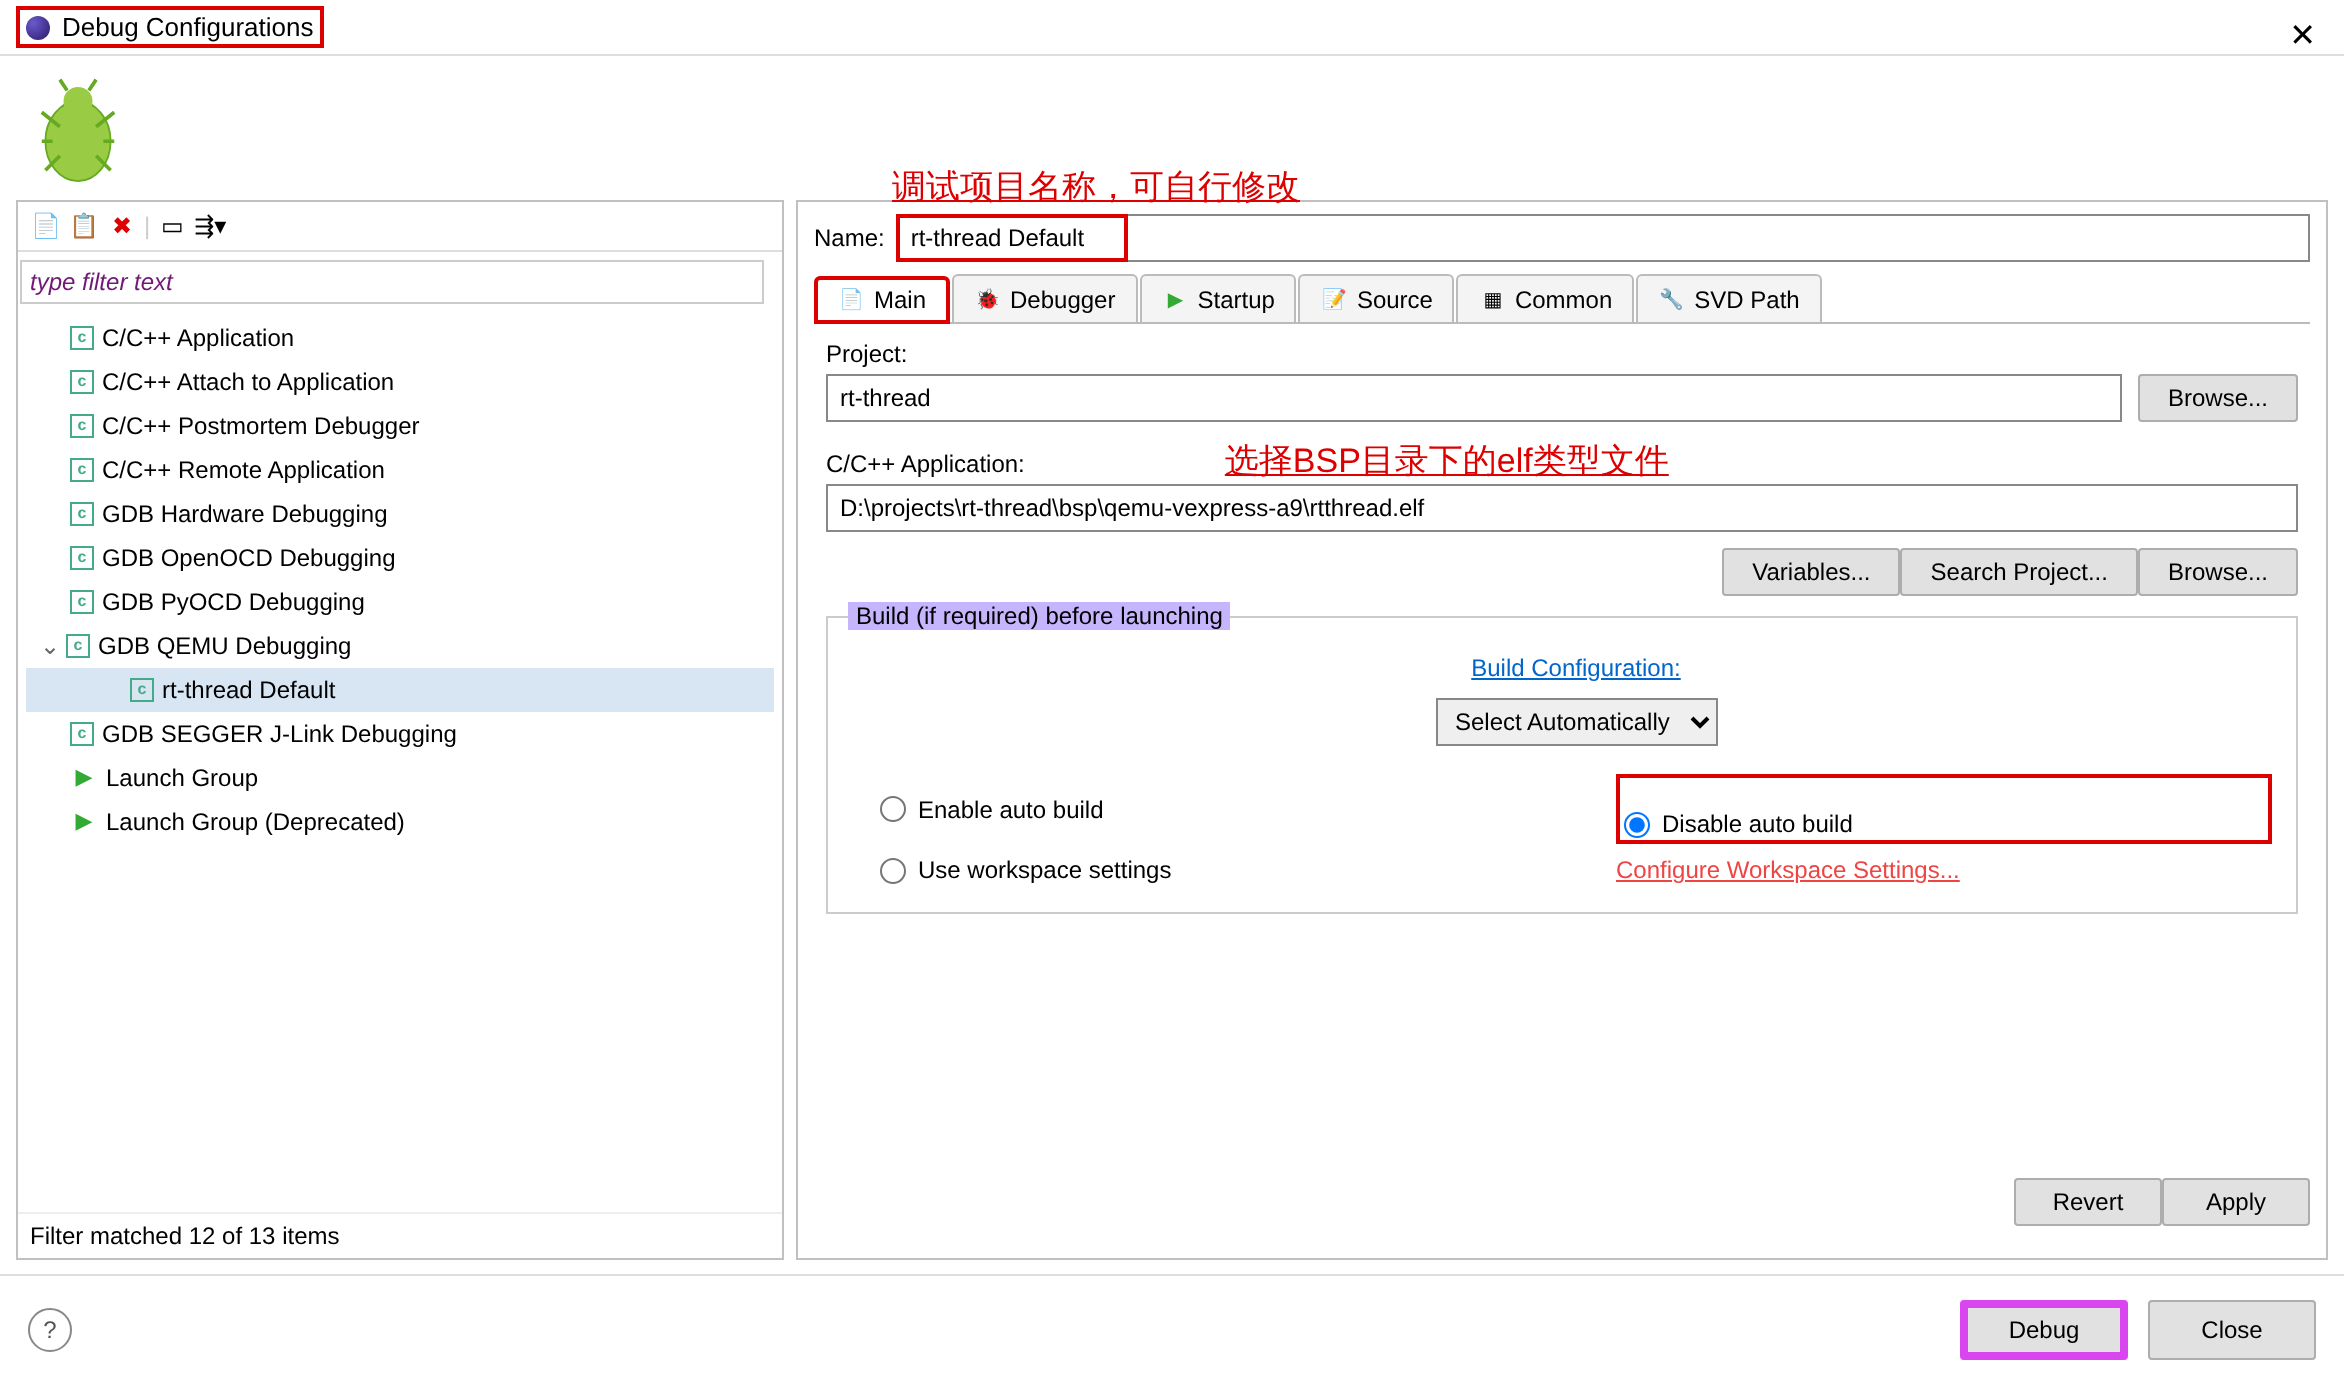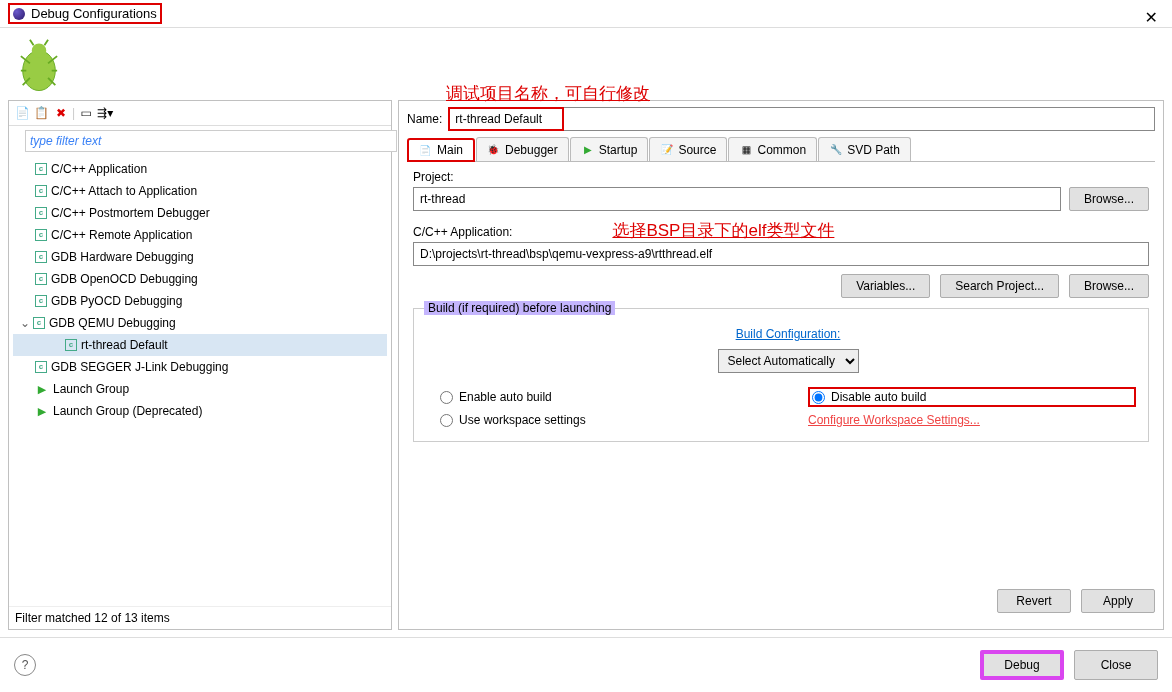--- a/index.html
+++ b/index.html
@@ -11,21 +11,21 @@
 .close-x { position: absolute; top: 8px; right: 14px; font-size: 16px; cursor: pointer; }
 .header-area { display: flex; justify-content: space-between; padding: 10px 10px 4px 10px; }
 .header-text { font-weight: bold; font-size: 13px; }
 .annotation { color: #d00; font-size: 17px; position: absolute; text-decoration: underline; }
 .bug-icon { width: 58px; height: 58px; }
 .main-area { display: flex; padding: 0 8px; gap: 6px; height: 530px; }
 .left-panel { width: 384px; border: 1px solid #c0c0c0; display: flex; flex-direction: column; }
 .right-panel { flex: 1; border: 1px solid #c0c0c0; display: flex; flex-direction: column; padding: 6px 8px; }
 .toolbar { display: flex; align-items: center; gap: 3px; padding: 4px 6px; border-bottom: 1px solid #ddd; }
 .toolbar-icon { width: 16px; height: 16px; display: inline-flex; align-items: center; justify-content: center; cursor: pointer; }
-.filter-input { width: calc(100% - 10px); margin: 4px 16px; padding: 3px 4px; border: 1px solid #ccc; color: #3b82f6; font-style: italic; font-size: 12px; }
+.filter-input { width: calc(100% - 10px); margin: 4px 1px; padding: 3px 4px; border: 1px solid #ccc; color: #701a75; font-style: italic; font-size: 12px; }
 .tree { flex: 1; overflow: auto; padding: 2px 4px; }
 .tree-item { display: flex; align-items: center; padding: 2px 2px 2px 22px; cursor: pointer; font-size: 12px; line-height: 18px; }
 .tree-item.child { padding-left: 52px; background: #d8e6f3; }
 .tree-item.expandable { padding-left: 4px; }
 .tree-item .expander { width: 16px; display: inline-flex; justify-content: center; color: #666; }
 .tree-icon { width: 14px; height: 14px; margin-right: 4px; display: inline-flex; align-items: center; justify-content: center; font-size: 10px; }
 .c-icon { border: 1px solid #4a8; color: #4a8; font-weight: bold; font-size: 8px; width: 12px; height: 12px; text-align: center; line-height: 10px; }
 .green-arrow { color: #3a3; font-size: 11px; }
 .filter-status { padding: 4px 6px; border-top: 1px solid #eee; font-size: 12px; }
 .name-row { display: flex; align-items: center; gap: 6px; margin-bottom: 6px; }
@@ -36,30 +36,30 @@
 .tab.active { background: #fff; position: relative; top: 1px; }
 .tab.main-highlight { border: 2px solid #d00; }
 .tab-icon { width: 14px; height: 14px; display: inline-flex; align-items: center; justify-content: center; font-size: 10px; }
 .form-area { padding: 0 6px; }
 .form-label { font-size: 12px; margin-bottom: 3px; }
 .input-row { display: flex; gap: 8px; margin-bottom: 8px; align-items: center; }
 .input-row input, .input-row select { padding: 4px 6px; border: 1px solid #888; font-size: 12px; background: #fff; }
 .input-row input.full { flex: 1; }
 .btn { padding: 4px 14px; border: 1px solid #adadad; background: #e1e1e1; cursor: pointer; font-size: 12px; border-radius: 2px; min-width: 74px; }
 .btn.primary { border: 4px solid #d946ef; }
-.btn-row-right { display: flex; justify-content: flex-end; gap: 10px; margin-bottom: 10px; }
+.btn-row-right { display: flex; justify-content: flex-end; gap: 0; margin-bottom: 10px; }
 .fieldset { border: 1px solid #ccc; padding: 10px 12px 14px 12px; margin-top: 8px; position: relative; }
 .fieldset-legend { position: absolute; top: -8px; left: 10px; background: #c4b5fd; padding: 0 4px; font-size: 12px; }
 .build-config-row { display: flex; align-items: center; gap: 8px; margin: 8px 0 14px 14px; flex-direction: column; }
 .build-config-row a { color: #0066cc; text-decoration: underline; }
 .build-config-row select { flex: 1; padding: 3px 5px; border: 1px solid #888; font-size: 12px; }
 .radio-grid { display: grid; grid-template-columns: 1fr 1fr; gap: 6px 40px; padding-left: 14px; }
 .radio-item { display: flex; align-items: center; gap: 6px; font-size: 12px; }
 .radio-item input { margin: 0; }
-.disable-box { border: 2px solid #d00; padding: 1px 6px 1px 2px; display: inline-flex; align-items: flex-start; gap: 6px; }
+.disable-box { border: 2px solid #d00; padding: 16px 6px 1px 2px; display: inline-flex; align-items: flex-start; gap: 6px; }
 .link { color: #ef4444; text-decoration: underline; cursor: pointer; }
 .footer { position: absolute; bottom: 0; left: 0; right: 0; border-top: 1px solid #ddd; padding: 12px 14px; display: flex; justify-content: space-between; align-items: center; }
 .help-icon { width: 22px; height: 22px; border: 1px solid #888; border-radius: 50%; display: flex; align-items: center; justify-content: center; color: #555; cursor: pointer; }
 .footer-buttons { display: flex; gap: 10px; }
 </style>
 </head>
 <body>
 
 <div class="titlebar">
   <span class="title-box">

